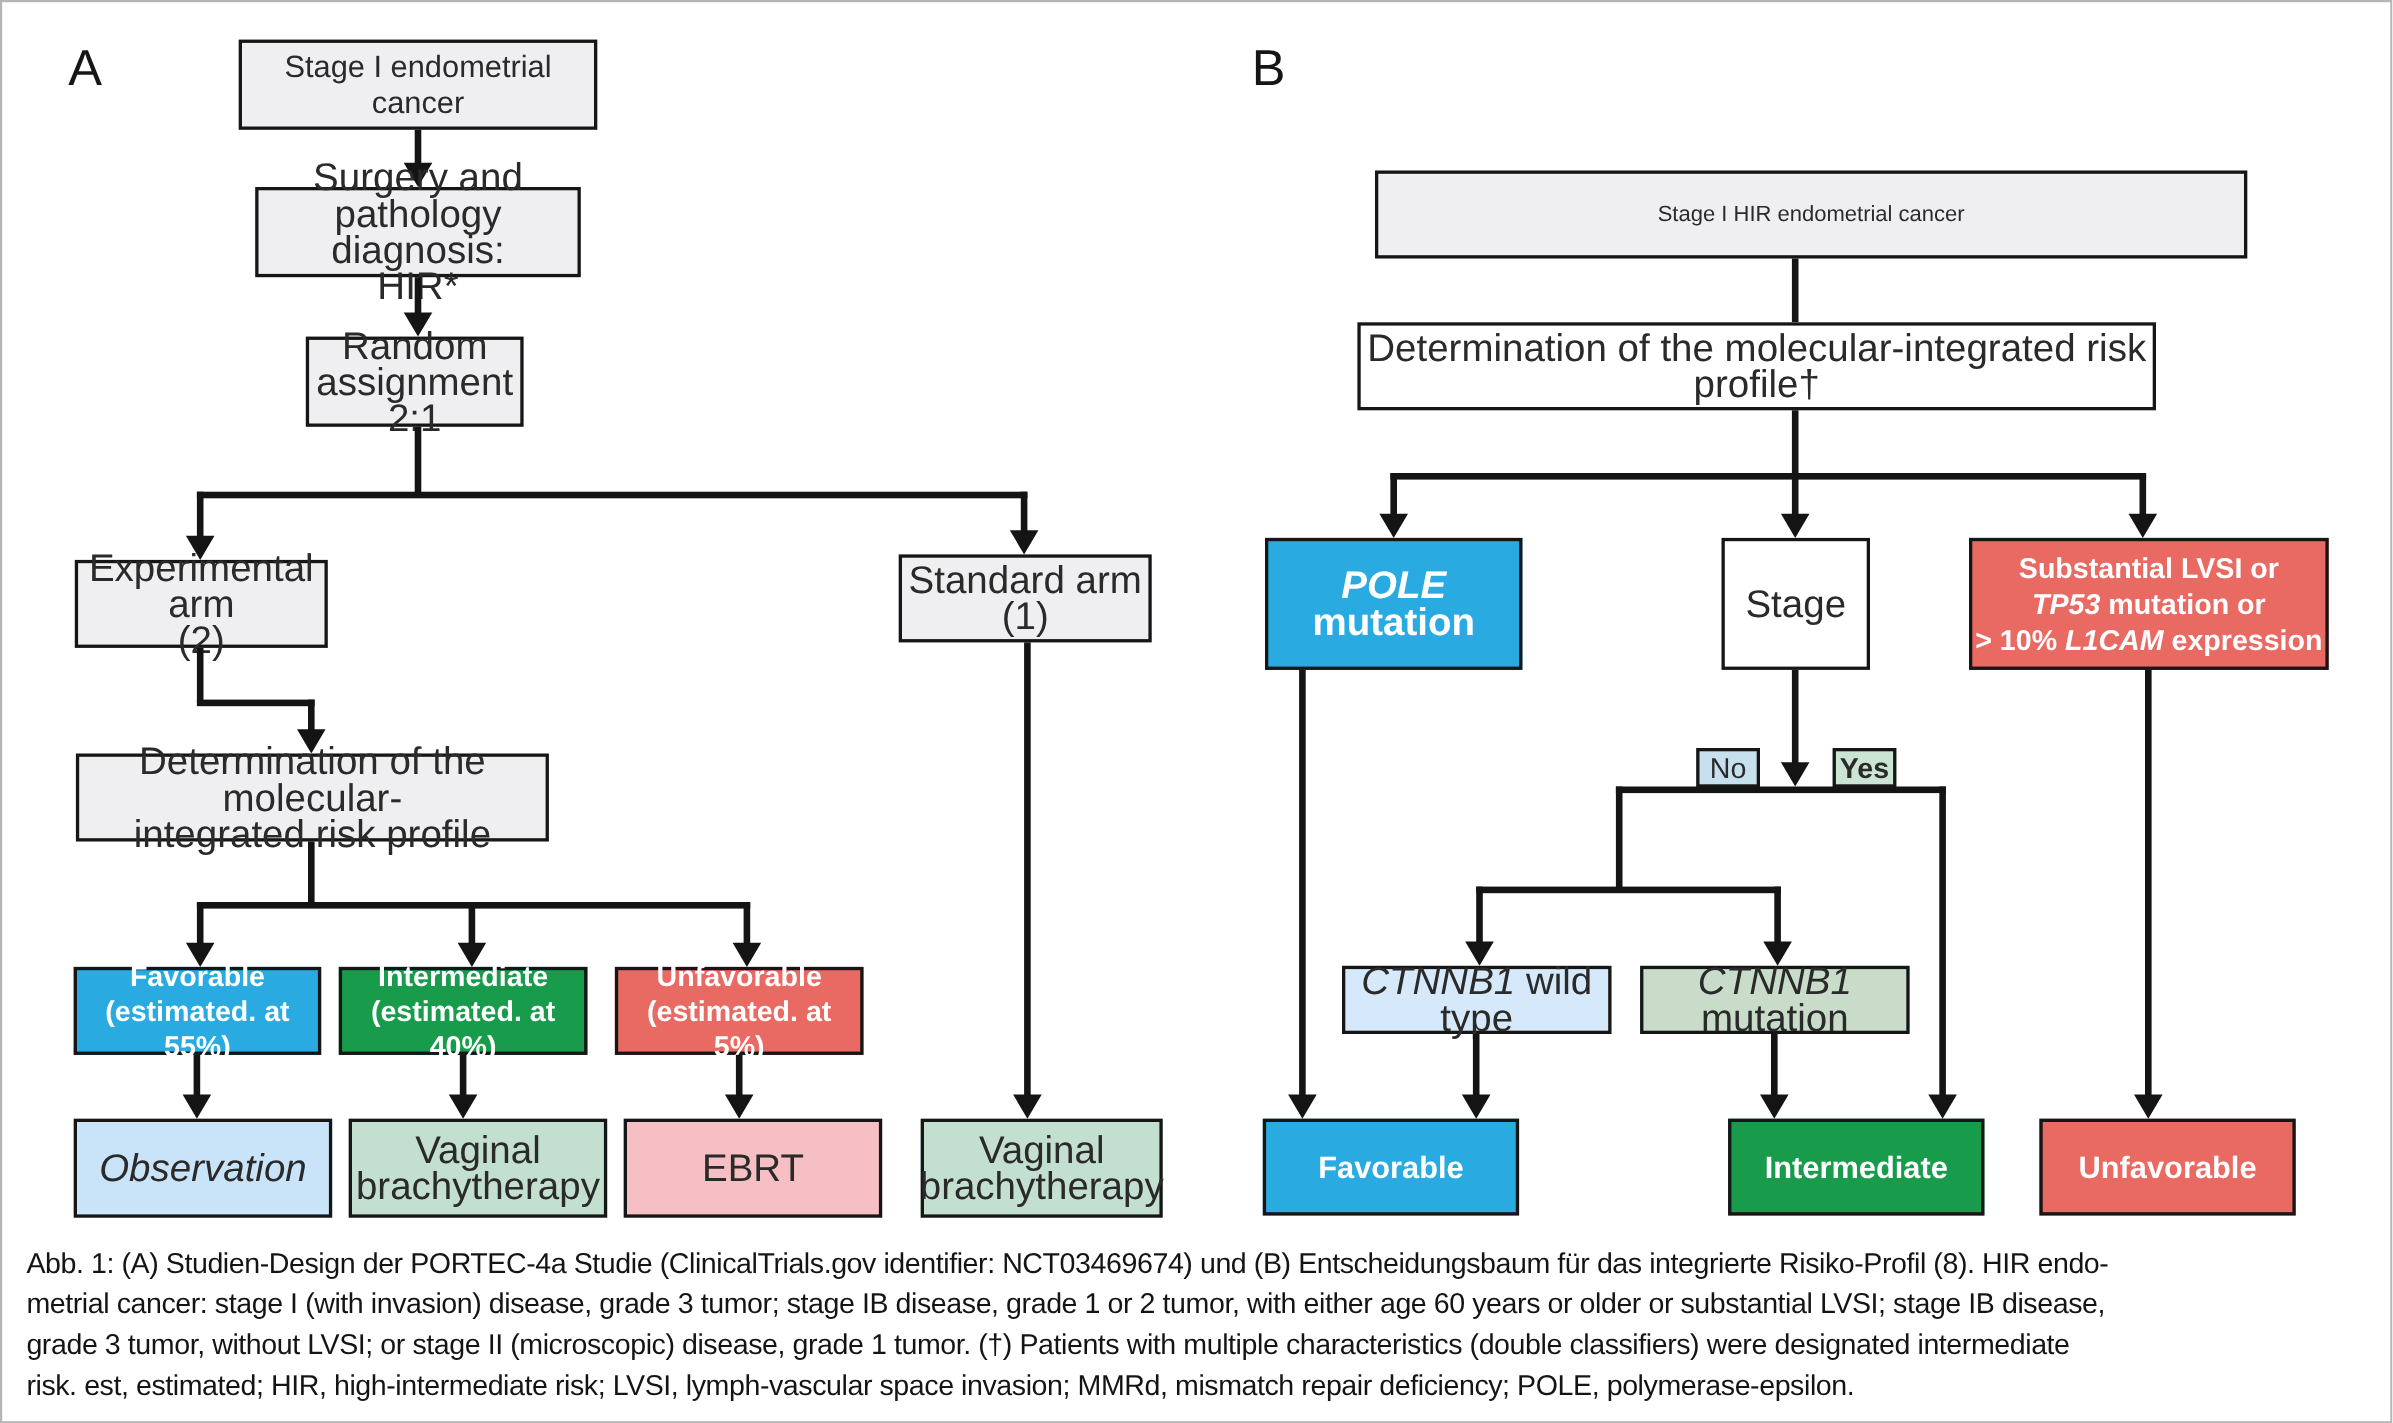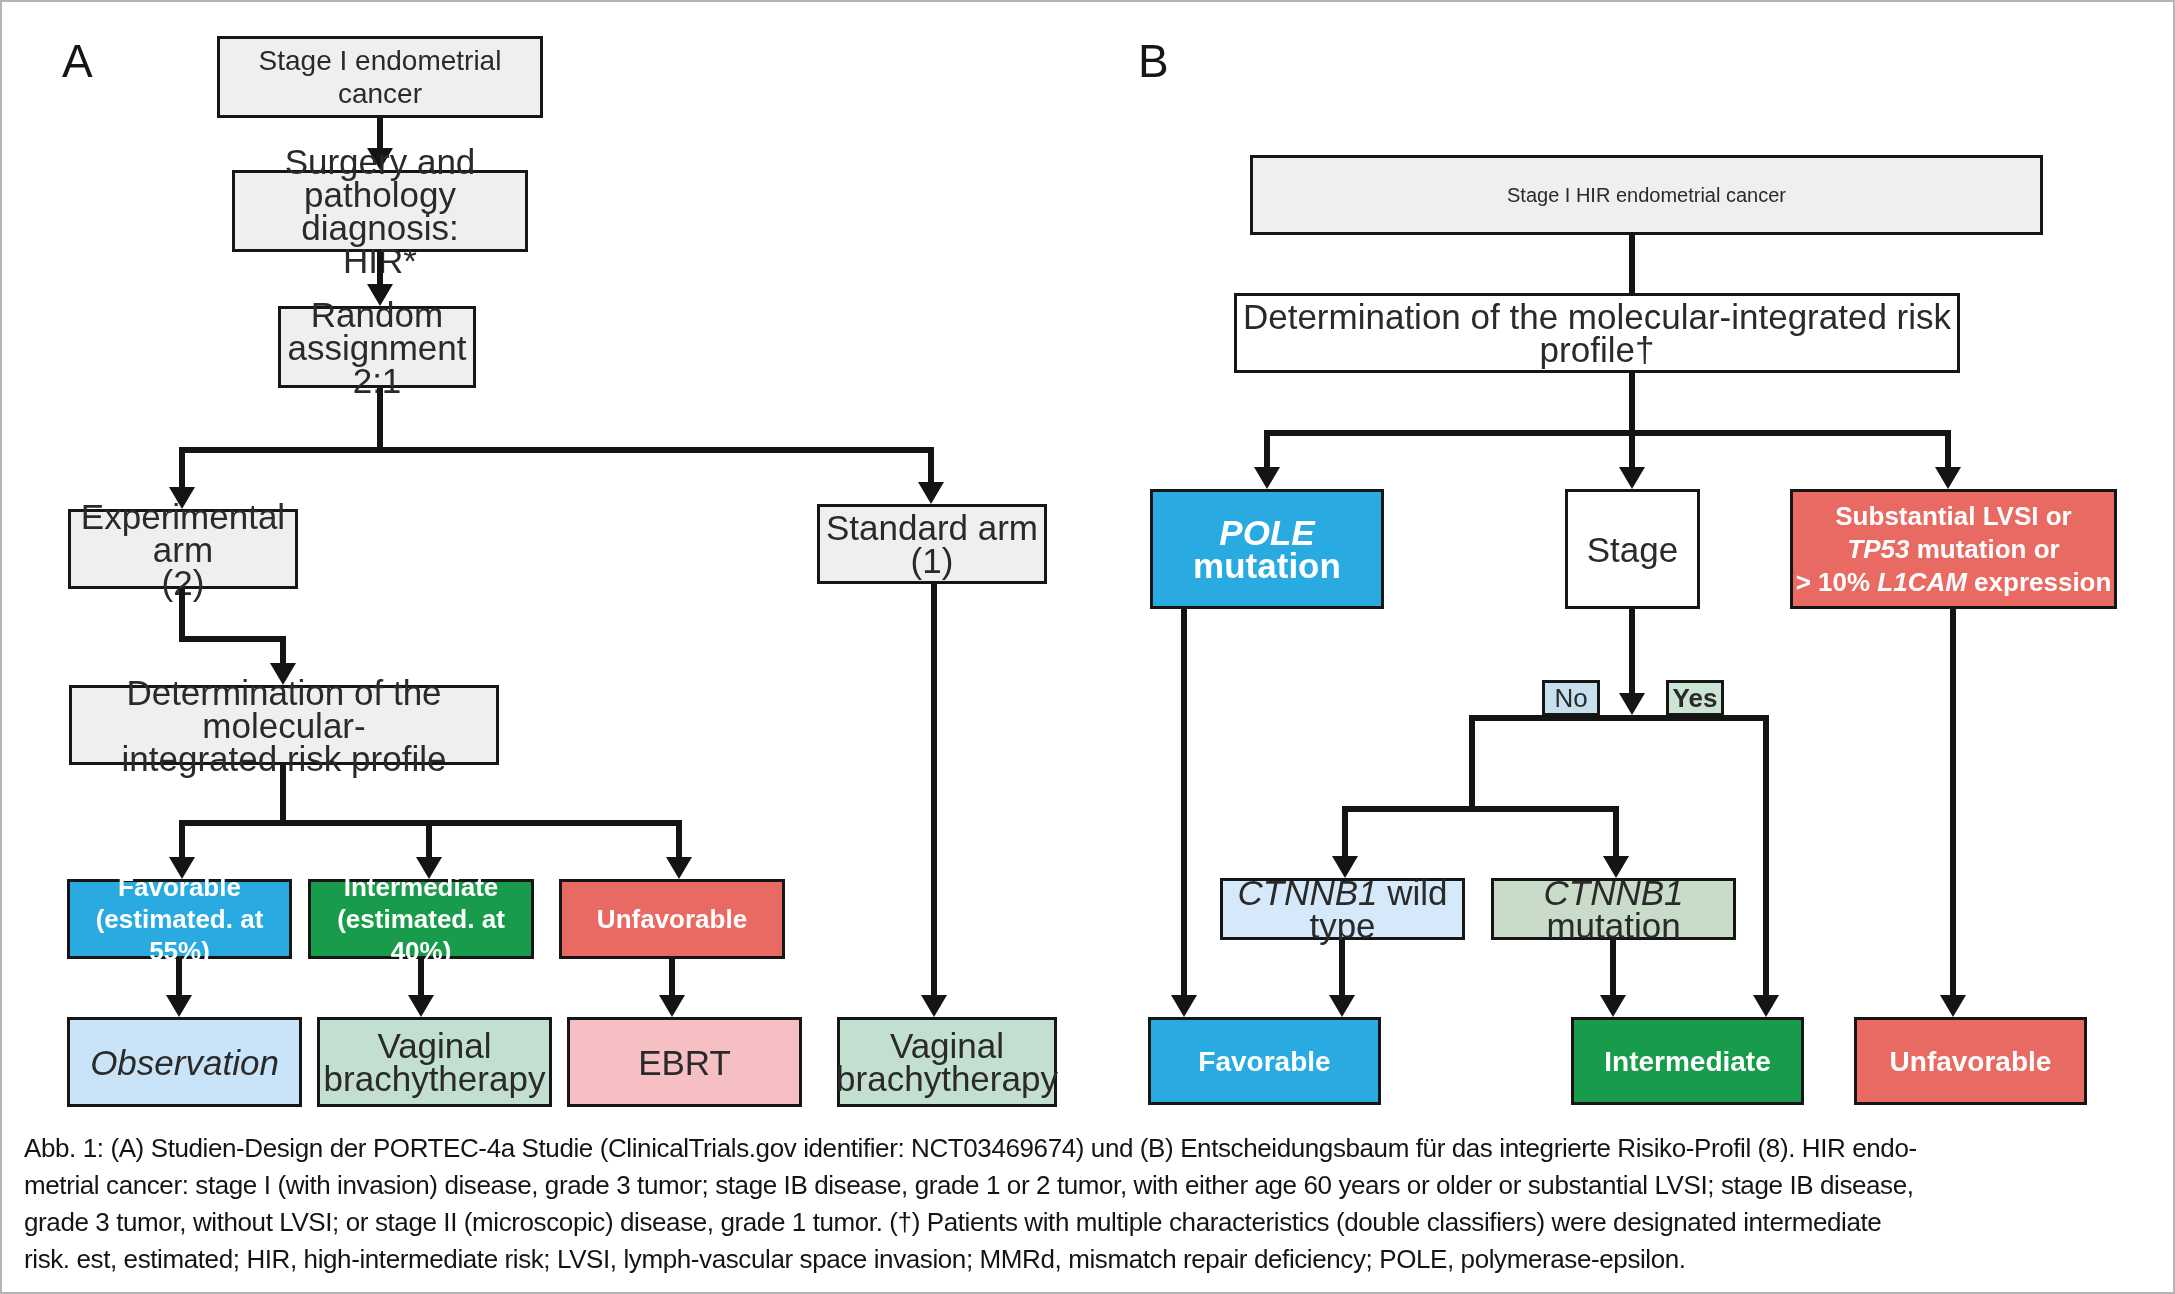--- a/index.html
+++ b/index.html
@@ -129,20 +129,21 @@
   <div class="box blue" style="left:65px;top:877px;width:225px;height:80px;font-size:26px;line-height:32px;">
     <span>Favorable</span>
     <span>(estimated. at 55%)</span>
   </div>
   <div class="box green" style="left:306px;top:877px;width:226px;height:80px;font-size:26px;line-height:32px;">
     <span>Intermediate</span>
     <span>(estimated. at 40%)</span>
   </div>
   <div class="box red" style="left:557px;top:877px;width:226px;height:80px;font-size:26px;line-height:32px;">
     <span>Unfavorable</span>
+    <span>(estimated. at 5%)</span>
   </div>
 
   <div class="v" style="left:174px;top:957px;height:38px;"></div>
   <div class="ah" style="left:164px;top:993px;"></div>
   <div class="v" style="left:416px;top:957px;height:38px;"></div>
   <div class="ah" style="left:406px;top:993px;"></div>
   <div class="v" style="left:667px;top:957px;height:38px;"></div>
   <div class="ah" style="left:657px;top:993px;"></div>
 
   <div class="v" style="left:929px;top:582px;height:413px;"></div>

